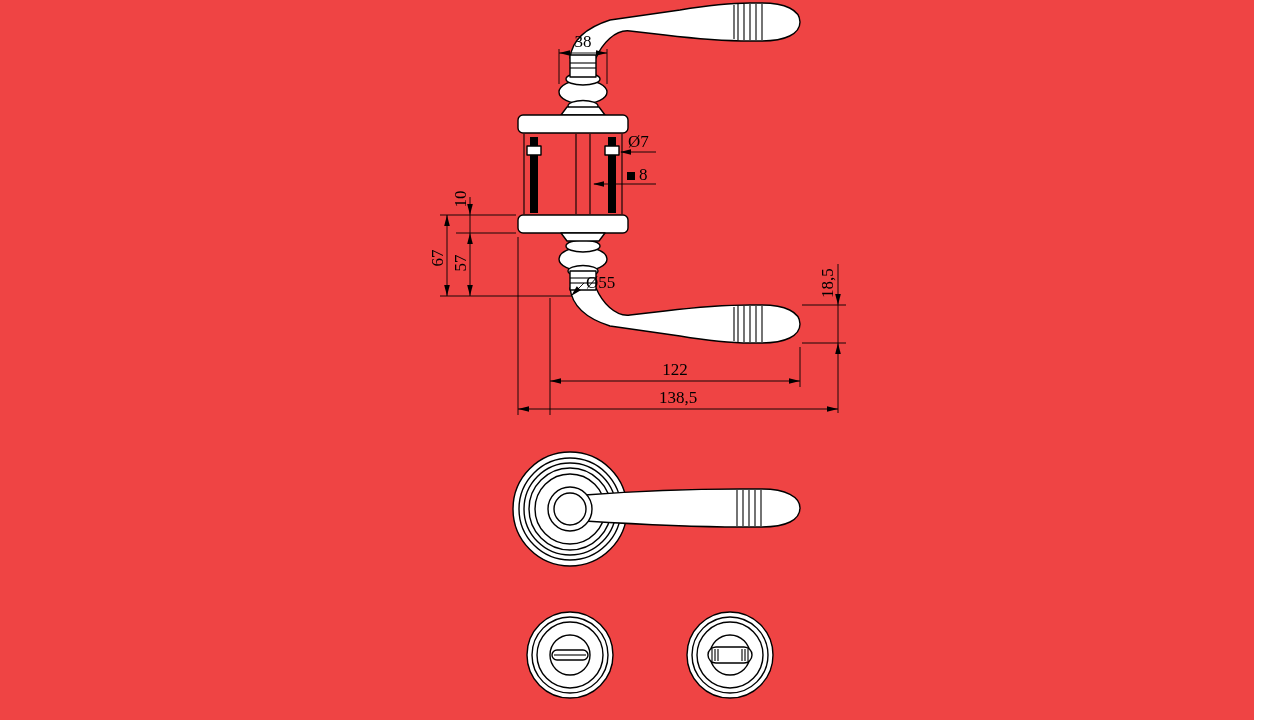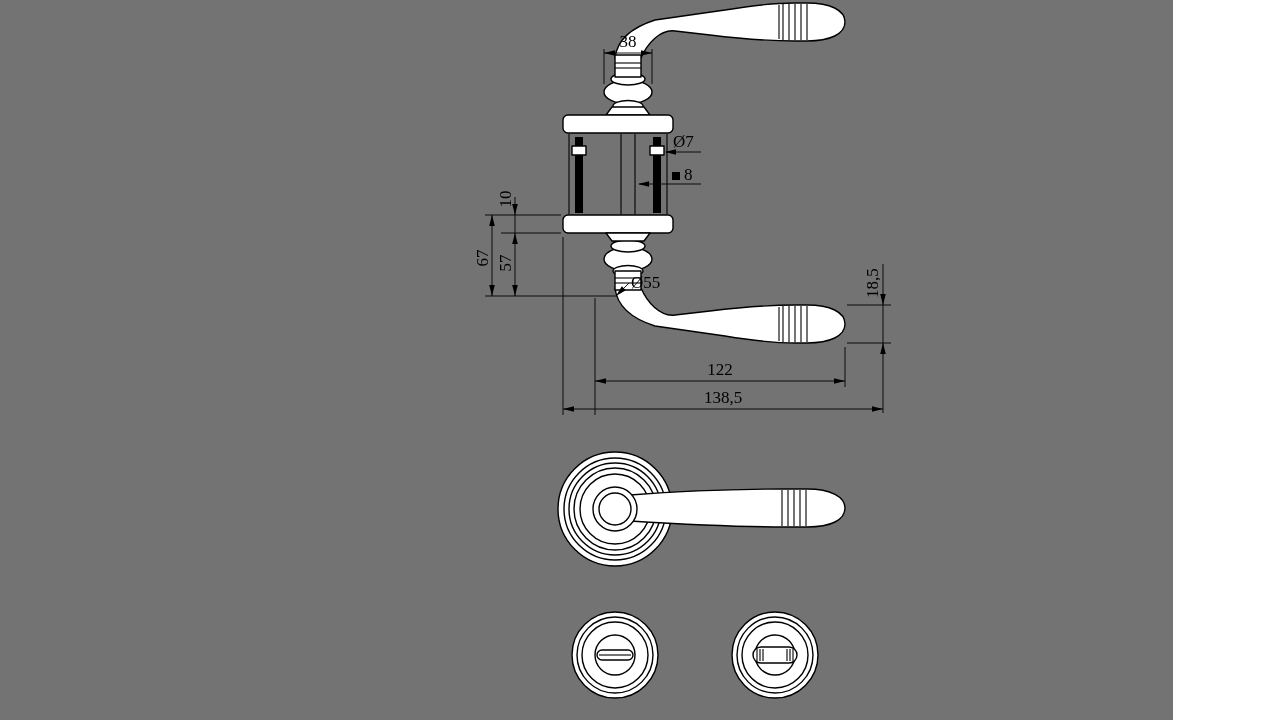--- a/index.html
+++ b/index.html
@@ -1,17 +1,17 @@
 <!DOCTYPE html>
 <html><head>
 <meta charset="utf-8">
 <style>
   html,body{margin:0;padding:0;background:#ffffff;}
-  .stage{position:relative;width:1128px;height:720px;background:#737373;overflow:hidden;
-         font-family:"Liberation Serif", serif;padding-left:45px;}
+  .stage{position:relative;width:1254px;height:720px;background:#ef4444;overflow:hidden;
+         font-family:"Liberation Serif", serif;}
   svg{display:block;}
   .obj{fill:#ffffff;stroke:#000000;stroke-width:1.4;stroke-linejoin:round;}
   .objthin{fill:none;stroke:#000000;stroke-width:1.1;}
   .solid{fill:#000000;stroke:none;}
   .dim{fill:none;stroke:#000000;stroke-width:0.9;}
   .arr{fill:#000000;stroke:none;}
   .dimtext{fill:#000000;font-size:17px;font-family:"Liberation Serif", serif;}
 </style>
 </head>
 <body>

